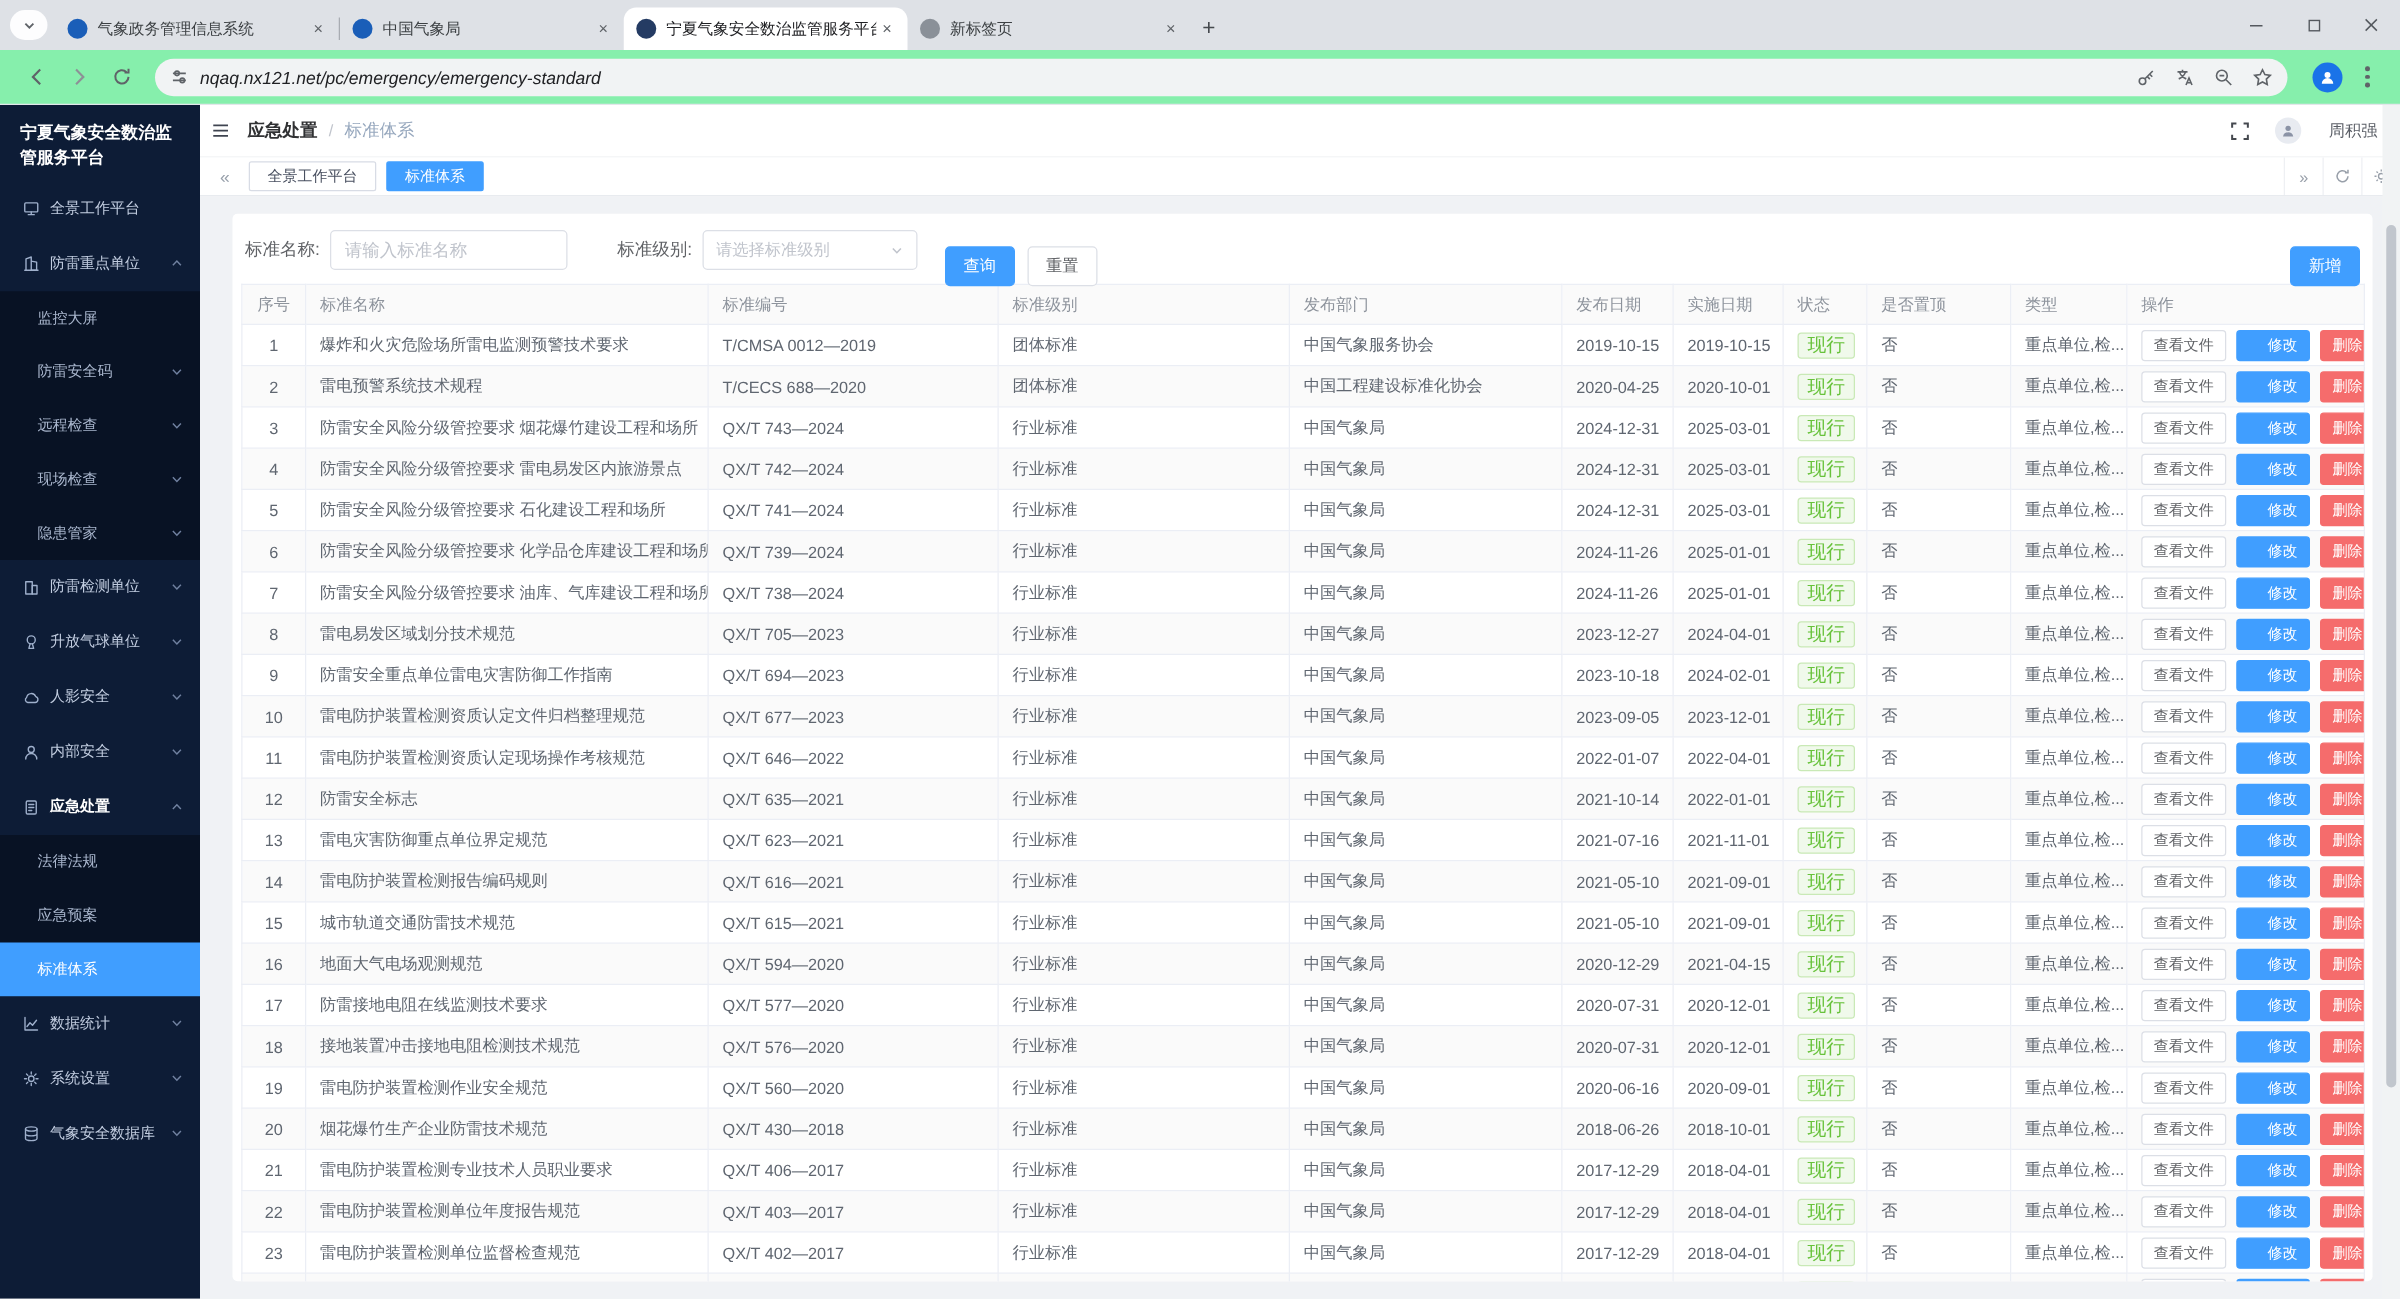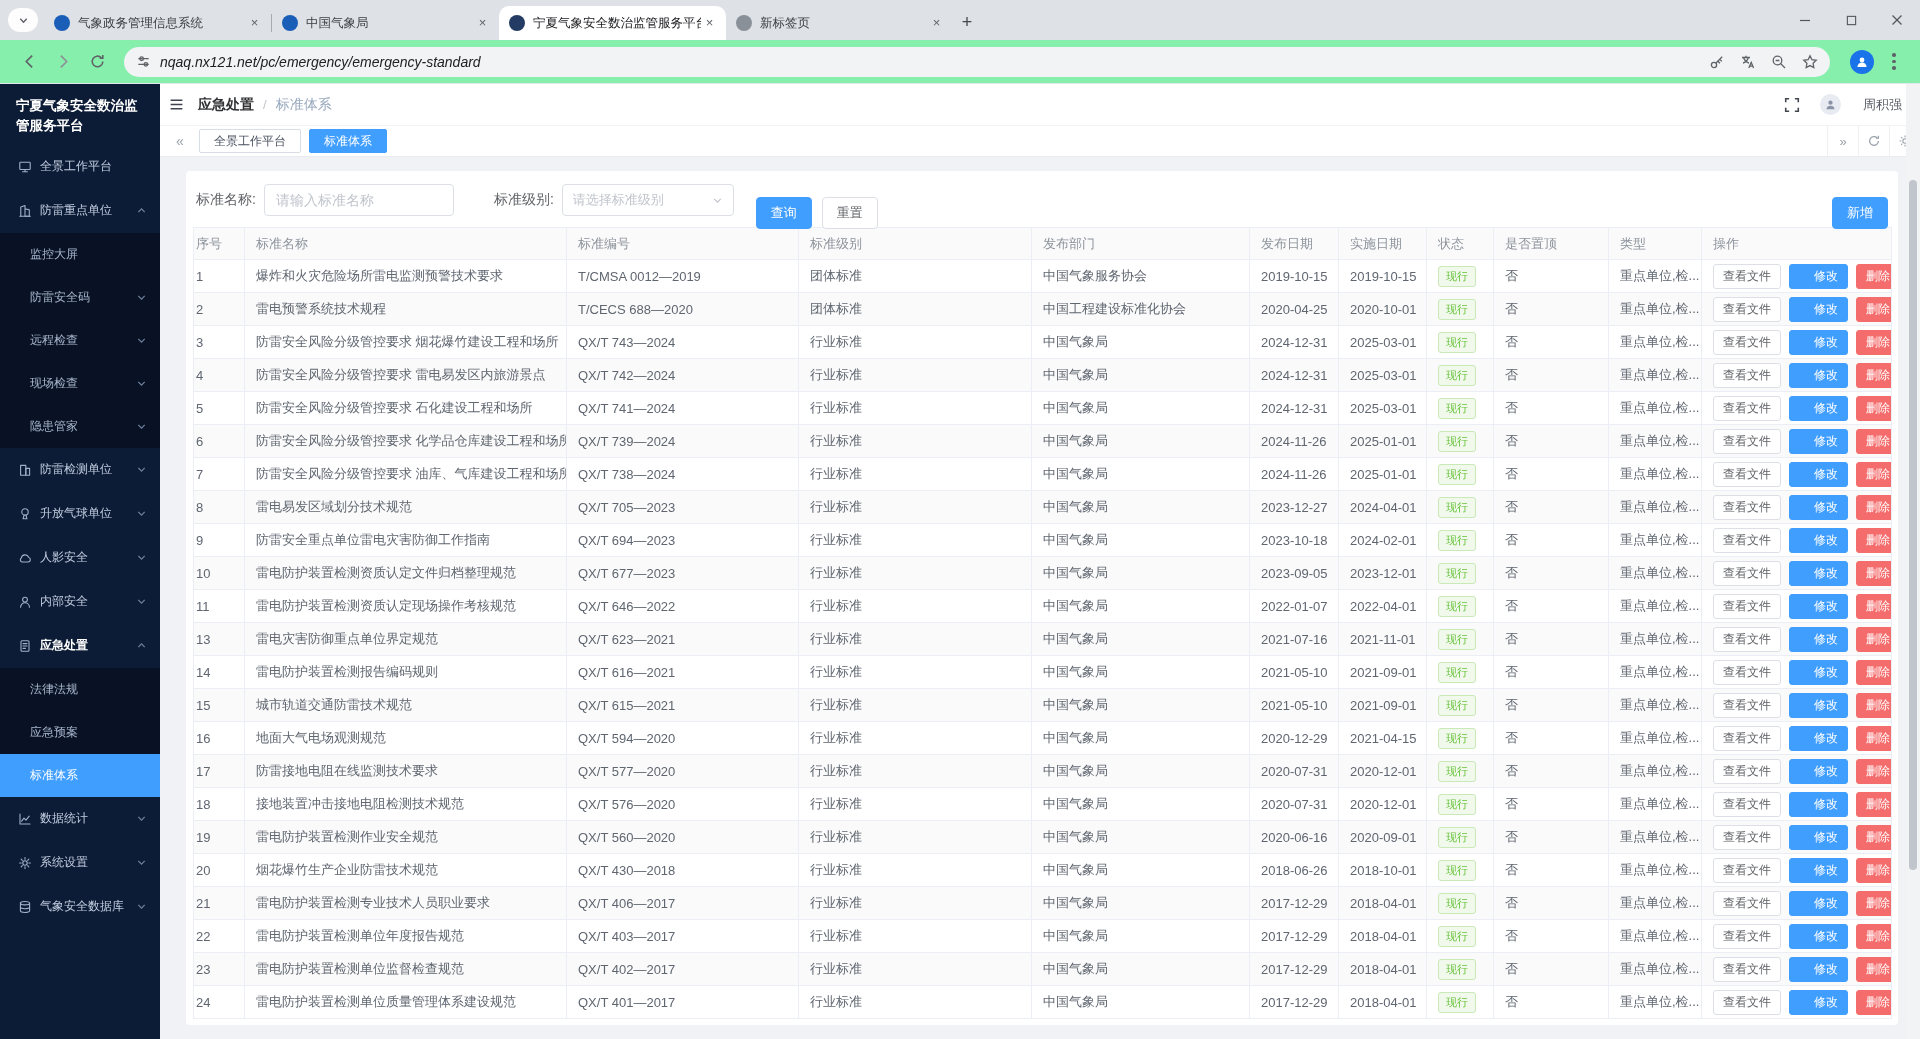--- a/index.html
+++ b/index.html
@@ -99,22 +99,22 @@
   .mla{margin-left:auto;}
   .ml22{margin-left:22px;}.ml10{margin-left:10px;}
 
   .twrap{margin:0 7px;}
   table{border-collapse:collapse;table-layout:fixed;width:1698px;}
   th{height:32px;background:#fafafa;font-size:13px;font-weight:500;color:#8d939c;
     text-align:left;padding:0 11px;border:1px solid #ebeef5;white-space:nowrap;overflow:hidden;}
   td{height:33px;font-size:13px;color:#5f6670;padding:0 11px;border:1px solid #ebeef5;
     white-space:nowrap;overflow:hidden;background:#fff;}
   tr:nth-child(even) td{background:#fafafa;}
-  th.cnum,td.cnum{text-align:left;padding:0 2px;}
-  .badge{display:inline-block;padding:0 7px;line-height:19px;font-size:11px;color:#67c23a;
+  th.cnum,td.cnum{text-align:center;padding:0 2px;}
+  .badge{display:inline-block;padding:0 7px;line-height:19px;font-size:15px;color:#67c23a;
     background:#f0f9eb;border:1px solid #c9e9b6;border-radius:3px;}
   .abtn{height:25px;border-radius:3px;font-size:12px;padding:0 9px;margin-right:8px;
     cursor:pointer;font-family:inherit;}
   .abtn.plain{background:#fff;border:1px solid #dcdfe6;color:#606266;}
   .abtn.blue{background:#409eff;border:1px solid #409eff;color:#fff;padding-left:24px;}
   .abtn.red{background:#f56c6c;border:1px solid #f56c6c;color:#fff;}
 
   .pscroll{position:absolute;top:0;right:0;width:14px;height:100%;background:#f1f3f4;}
   .pscroll .thumb{position:absolute;left:3px;top:96px;width:8px;height:690px;
     border-radius:4px;background:#c1c6cd;}
@@ -603,20 +603,33 @@
                   <td>行业标准</td>
                   <td>中国气象局</td>
                   <td>2022-01-07</td>
                   <td>2022-04-01</td>
                   <td><span class="badge">现行</span></td>
                   <td>否</td>
                   <td>重点单位,检...</td>
                   <td><button class="abtn plain">查看文件</button><button class="abtn blue">修改</button><button class="abtn red">删除</button></td>
                 </tr>
                 <tr>
+                  <td class="cnum">12</td>
+                  <td>防雷安全标志</td>
+                  <td>QX/T 635—2021</td>
+                  <td>行业标准</td>
+                  <td>中国气象局</td>
+                  <td>2021-10-14</td>
+                  <td>2022-01-01</td>
+                  <td><span class="badge">现行</span></td>
+                  <td>否</td>
+                  <td>重点单位,检...</td>
+                  <td><button class="abtn plain">查看文件</button><button class="abtn blue">修改</button><button class="abtn red">删除</button></td>
+                </tr>
+                <tr>
                   <td class="cnum">13</td>
                   <td>雷电灾害防御重点单位界定规范</td>
                   <td>QX/T 623—2021</td>
                   <td>行业标准</td>
                   <td>中国气象局</td>
                   <td>2021-07-16</td>
                   <td>2021-11-01</td>
                   <td><span class="badge">现行</span></td>
                   <td>否</td>
                   <td>重点单位,检...</td>

